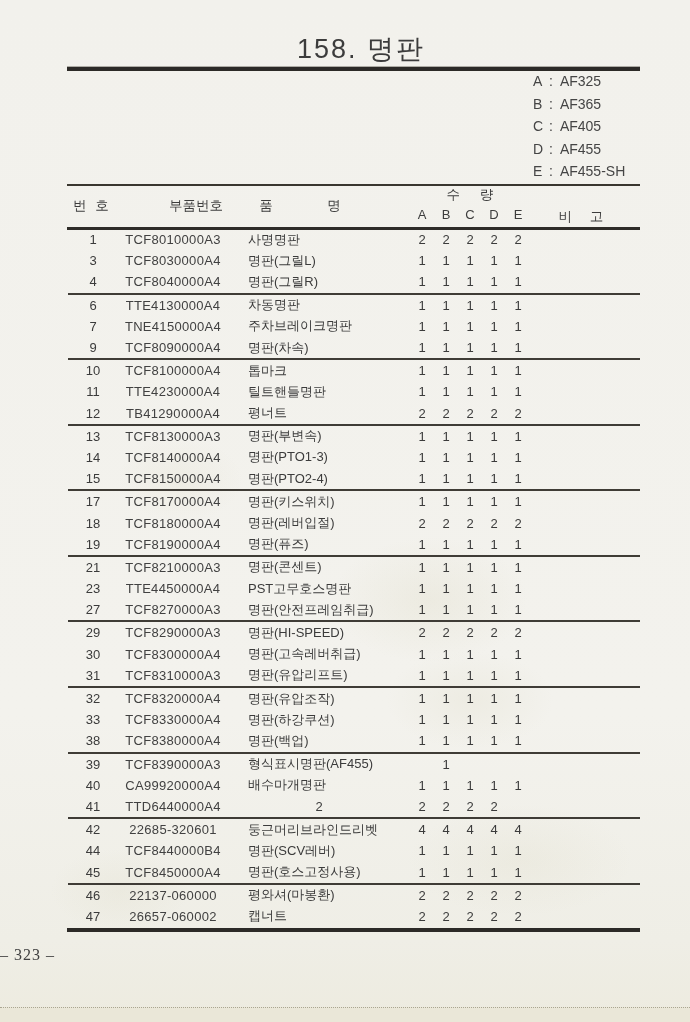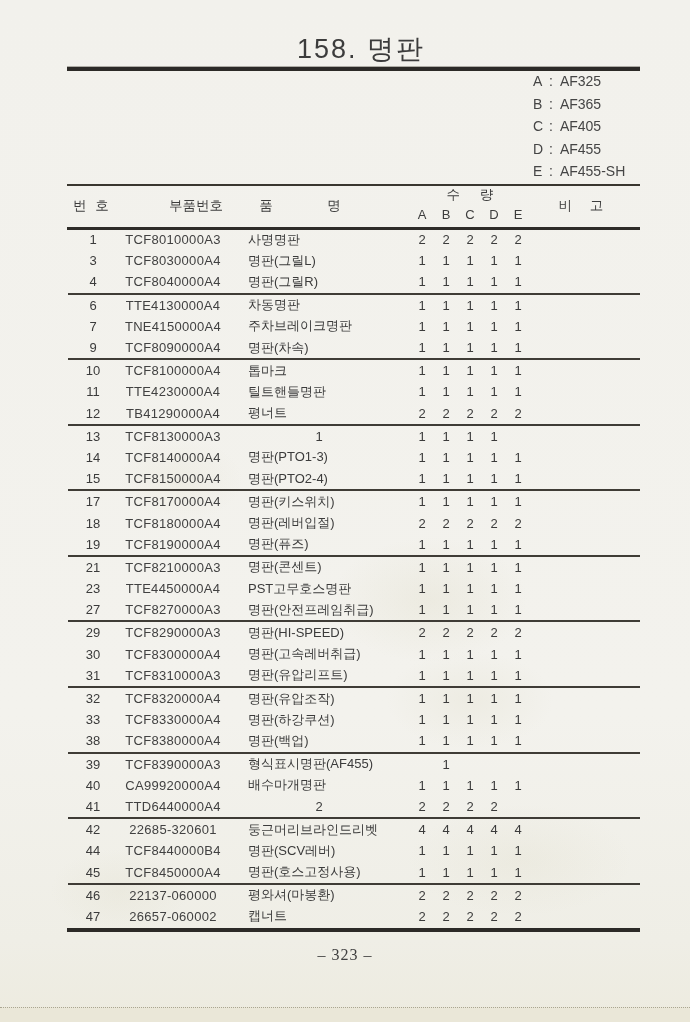--- a/index.html
+++ b/index.html
@@ -39,42 +39,42 @@
   .lg-key{display:inline-block;min-width:13px;}
   .lg-colon{display:inline-block;margin:0 7px 0 3px;}
 
   
   .hlabel{position:absolute;font-size:13.5px;color:#3d3d3d;transform:translateX(-50%);white-space:nowrap;}
   .h-no{left:91px;top:197px;word-spacing:5px;}
   .h-part{left:170px;top:197px;margin-left:26px;}
   .h-name-l{left:266px;top:197px;}
   .h-name-r{left:334px;top:197px;}
   .h-qty{left:470px;top:186px;transform:translateX(-50%);word-spacing:16px;}
-  .h-remarks{left:581px;top:197px;word-spacing:14px;}
+  .h-remarks{left:581px;top:208px;word-spacing:14px;}
   .qty-letters{position:absolute;left:410px;top:207px;width:120px;display:flex;}
   .qcol{width:24px;text-align:center;font-size:13px;color:#3d3d3d;}
 
   
   .tbody{position:absolute;left:68px;top:229px;width:572px;}
   .tgroup{border-bottom:2px solid #3f3c36;}
   .tgroup:last-child{border-bottom:none;}
   .tr{
     display:grid;
     grid-template-columns:50px 110px 182px 24px 24px 24px 24px 24px auto;
     height:21.2px;align-items:center;
   }
   .td{font-size:13px;color:#3b3b3b;white-space:nowrap;overflow:visible;}
   .td-no{text-align:center;}
   .td-part{text-align:center;letter-spacing:.3px;color:#414141;}
   .td-name{padding-left:6px;margin-left:14px;}
   .td-qty{text-align:center;}
   .td-remarks{}
 
   .page-number{
-    position:absolute;top:946px;left:0;width:100%;text-align:center;
+    position:absolute;top:946px;left:0;width:100%;
     font-family:"Liberation Serif","DejaVu Serif",serif;
     font-size:16px;color:#3f3f3f;letter-spacing:1px;
   }
   .bottom-edge{
     position:absolute;left:0;bottom:0;width:100%;height:14px;
     background:#eae7d8;border-top:1px dotted #aaa692;
   }
 </style>
 </head>
 <body>
@@ -216,20 +216,21 @@
           <div class="td td-qty">2</div>
           <div class="td td-qty">2</div>
           <div class="td td-qty">2</div>
           <div class="td td-remarks"></div>
         </div>
       </div>
       <div class="tgroup">
         <div class="tr">
           <div class="td td-no">13</div>
           <div class="td td-part">TCF8130000A3</div>
+          <div class="td td-name">명판(부변속)</div>
           <div class="td td-qty">1</div>
           <div class="td td-qty">1</div>
           <div class="td td-qty">1</div>
           <div class="td td-qty">1</div>
           <div class="td td-qty">1</div>
           <div class="td td-remarks"></div>
         </div>
         <div class="tr">
           <div class="td td-no">14</div>
           <div class="td td-part">TCF8140000A4</div>

